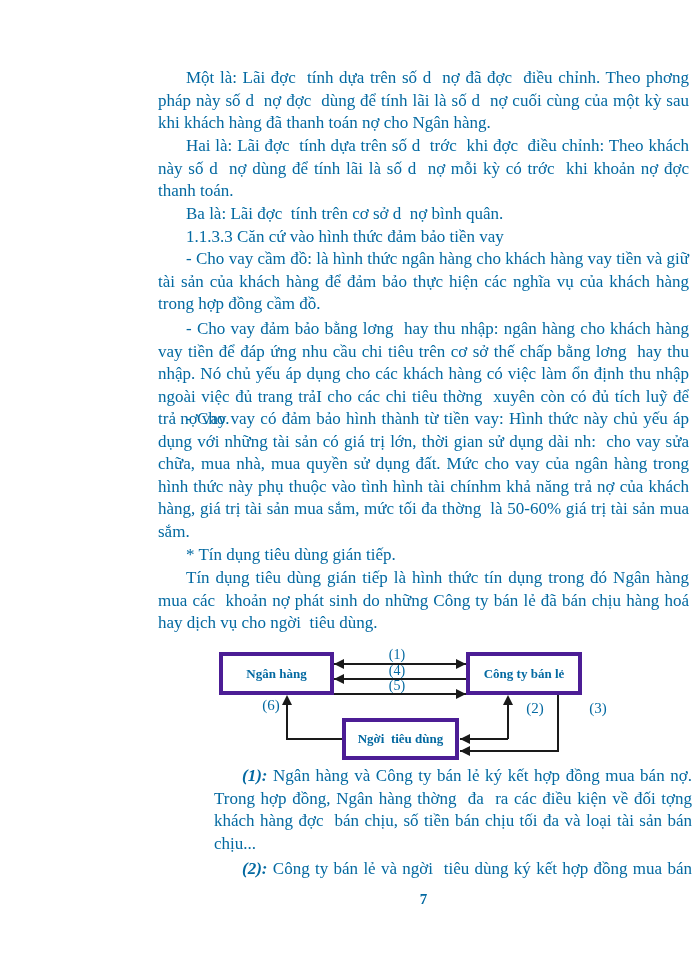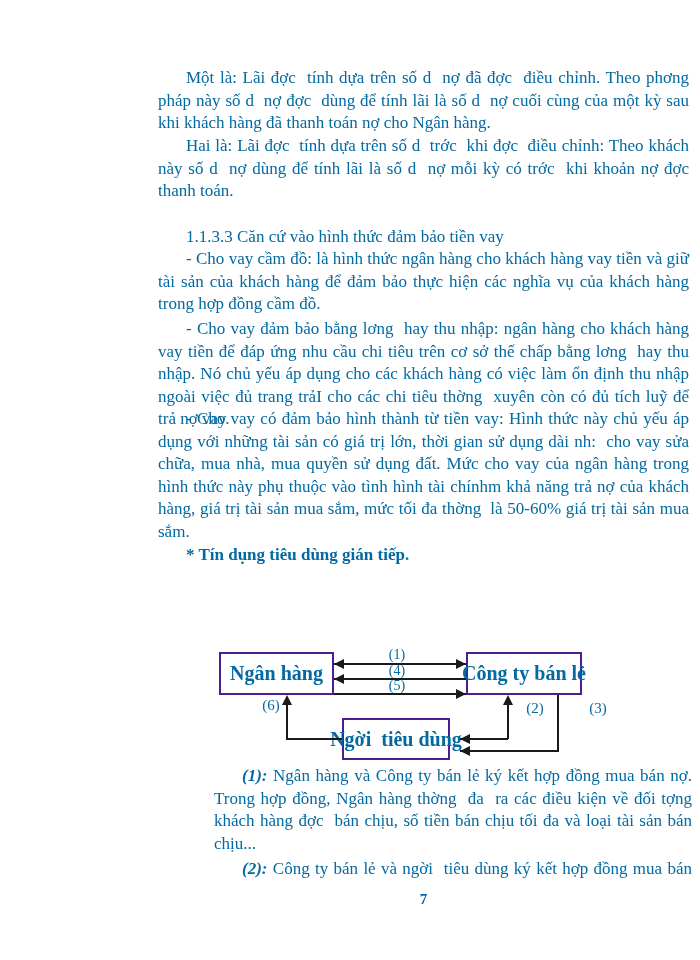--- a/index.html
+++ b/index.html
@@ -16,38 +16,38 @@
     position:absolute;
     left:114px;width:531px;
     margin:0;
     font-size:17px;
     line-height:22.6px;
     text-align:justify;
     text-indent:28px;
     white-space:pre-wrap;
   }
   .italic{}
-  .bold{font-weight:bold;}
+  .bold{font-weight:normal;}
   .quote{left:170px;width:478px;}
   .stretch{text-align-last:justify;}
   .lead{font-weight:bold;font-style:italic;}
 
   
   .diagram{position:absolute;left:114px;top:648px;width:531px;height:117px;}
   .dbox{
     position:absolute;
     box-sizing:border-box;
-    border:2px solid #4c1d95;
+    border:4px solid #4c1d95;
     background:#fff;
     display:flex;align-items:center;justify-content:center;
-    font-weight:bold;font-size:20px;white-space:pre;
+    font-weight:bold;font-size:13px;white-space:pre;
   }
   .box-bank{left:61px;top:4px;width:115px;height:43px;}
   .box-retail{left:308px;top:4px;width:116px;height:43px;}
-  .box-consumer{left:184px;top:70px;width:108px;height:42px;text-align:right;}
+  .box-consumer{left:184px;top:70px;width:117px;height:42px;text-align:right;}
   .hline,.vline{position:absolute;background:#1a1a1a;}
   .hline{height:1.6px;}
   .vline{width:1.6px;}
   .ah{position:absolute;width:0;height:0;}
   .ah-left{border-top:5px solid transparent;border-bottom:5px solid transparent;border-right:10px solid #1a1a1a;}
   .ah-right{border-top:5px solid transparent;border-bottom:5px solid transparent;border-left:10px solid #1a1a1a;}
   .ah-up{border-left:5px solid transparent;border-right:5px solid transparent;border-bottom:10px solid #1a1a1a;}
   .dlabel{position:absolute;font-size:14px;line-height:14px;width:30px;text-align:center;}
 
   .pageno{
@@ -57,32 +57,34 @@
 </style>
 </head>
 <body>
 
 <div class="page">
 
   <p class="para" style="top:67px">Một là: Lãi đợc  tính dựa trên số d  nợ đã đợc  điều chỉnh. Theo phơng pháp này số d  nợ đợc  dùng để tính lãi là số d  nợ cuối cùng của một kỳ sau khi khách hàng đã thanh toán nợ cho Ngân hàng.</p>
 
   <p class="para" style="top:135px">Hai là: Lãi đợc  tính dựa trên số d  trớc  khi đợc  điều chỉnh: Theo khách này số d  nợ dùng để tính lãi là số d  nợ mỗi kỳ có trớc  khi khoản nợ đợc thanh toán.</p>
 
+  <p class="para" style="top:203px">Ba là: Lãi đợc  tính trên cơ sở d  nợ bình quân.</p>
 
   <p class="para italic" style="top:226px">1.1.3.3 Căn cứ vào hình thức đảm bảo tiền vay</p>
 
   <p class="para" style="top:248px">- Cho vay cầm đồ: là hình thức ngân hàng cho khách hàng vay tiền và giữ tài sản của khách hàng để đảm bảo thực hiện các nghĩa vụ của khách hàng trong hợp đồng cầm đồ.</p>
 
   <p class="para" style="top:318px">- Cho vay đảm bảo bằng lơng  hay thu nhập: ngân hàng cho khách hàng vay tiền để đáp ứng nhu cầu chi tiêu trên cơ sở thế chấp bằng lơng  hay thu nhập. Nó chủ yếu áp dụng cho các khách hàng có việc làm ổn định thu nhập ngoài việc đủ trang trảI cho các chi tiêu thờng  xuyên còn có đủ tích luỹ để trả nợ vay.</p>
 
   <p class="para" style="top:408px">- Cho vay có đảm bảo hình thành từ tiền vay: Hình thức này chủ yếu áp dụng với những tài sản có giá trị lớn, thời gian sử dụng dài nh:  cho vay sửa chữa, mua nhà, mua quyền sử dụng đất. Mức cho vay của ngân hàng trong hình thức này phụ thuộc vào tình hình tài chínhm khả năng trả nợ của khách hàng, giá trị tài sản mua sắm, mức tối đa thờng  là 50-60% giá trị tài sản mua sắm.</p>
 
 
   <p class="para bold" style="top:544px">* Tín dụng tiêu dùng gián tiếp.</p>
 
+  <p class="para" style="top:567px">Tín dụng tiêu dùng gián tiếp là hình thức tín dụng trong đó Ngân hàng mua các  khoản nợ phát sinh do những Công ty bán lẻ đã bán chịu hàng hoá hay dịch vụ cho ngời  tiêu dùng.</p>
 
   <div class="diagram">
 
     <div class="dbox box-bank">
       <span>Ngân hàng</span>
     </div>
     <div class="dbox box-retail">
       <span>Công ty bán lẻ</span>
     </div>
     <div class="dbox box-consumer">

